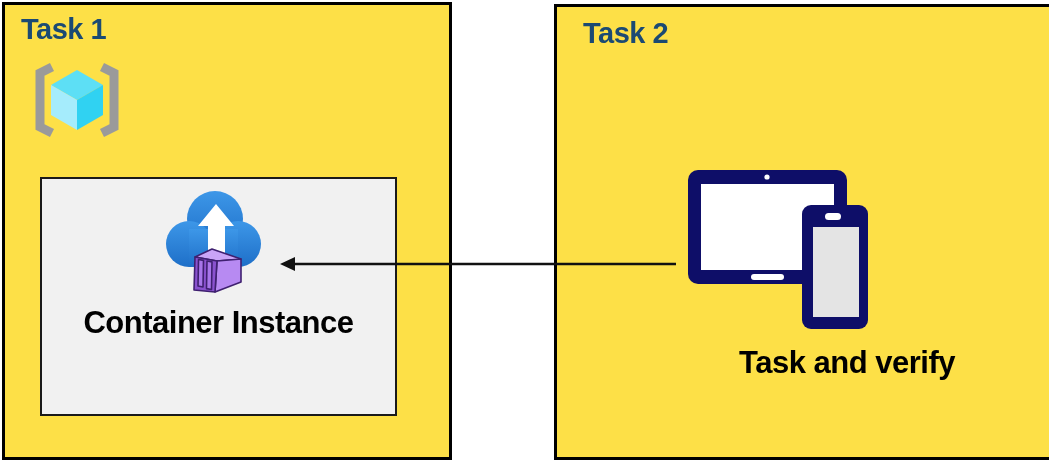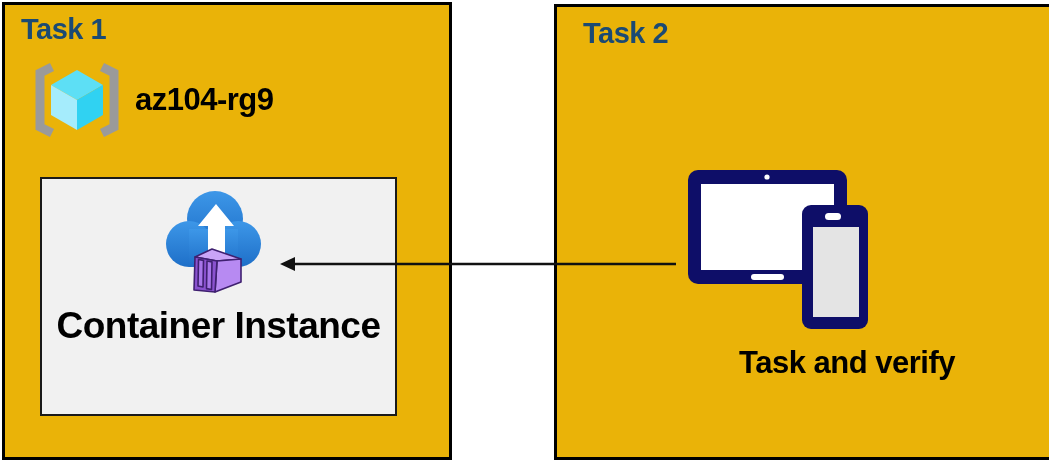--- a/index.html
+++ b/index.html
@@ -2,21 +2,21 @@
 <html style="--title-blue: #1b4a73; --box-border: #000000; --inner-box-bg: #f1f1f1; --inner-box-border: #1a1a1a; --label-black: #000000; --device-navy: #0e0e68; --cloud-blue-light: #3d97e8; --cloud-blue-dark: #1e6fc8; --container-front: #8a52cf; --container-side: #b78af2; --container-top: #c9a4f7; --container-slat: #a876ea; --container-outline: #3f2070; --rg-bracket: #9a9a9a; --rg-cube-top: #5ddff5; --rg-cube-left: #a5ecfc; --rg-cube-right: #30d2f2;"><head>
 <meta charset="utf-8">
 <style>
   html,body{margin:0;padding:0;background:#fff;}
   .canvas{
     position:relative;width:1049px;height:465px;background:#fff;overflow:hidden;
     font-family:"Liberation Sans", sans-serif;
   }
   .task-box{
     position:absolute;box-sizing:border-box;
-    border:3px solid var(--box-border);background:#eab308;
+    border:3px solid var(--box-border);background:#fde047;
   }
   .task1{left:2px;top:2px;width:450px;height:458px;}
   .task2{left:554px;top:4px;width:586px;height:456px;}
   .task-title{
     position:absolute;margin:0;font-size:29px;font-weight:700;
     color:var(--title-blue);letter-spacing:-0.5px;
   }
   .task1 .task-title{left:16px;top:8px;}
   .task2 .task-title{left:26px;top:10px;}
   .rg-row{
@@ -25,21 +25,21 @@
   .rg-name{
     font-size:31px;font-weight:700;color:var(--label-black);letter-spacing:-0.5px;
   }
   .inner-box{
     position:absolute;left:35px;top:172px;width:357px;height:239px;box-sizing:border-box;
     background:var(--inner-box-bg);border:2px solid var(--inner-box-border);
     display:flex;flex-direction:column;align-items:center;
   }
   .inner-box svg{margin-top:10px;}
   .inner-label{
-    margin-top:4px;font-size:37px;font-weight:700;color:var(--label-black);
+    margin-top:4px;font-size:31px;font-weight:700;color:var(--label-black);
     letter-spacing:-0.5px;text-align:left;
   }
   .devices-wrap{position:absolute;left:130px;top:156px;width:185px;height:167px;}
   .task2-label{
     position:absolute;left:0;right:0;top:338px;text-align:center;
     font-size:31px;font-weight:700;color:var(--label-black);letter-spacing:-0.5px;
   }
   .arrow-svg{position:absolute;left:278px;top:252px;width:402px;height:24px;}
   
   .navy{fill:var(--device-navy);}
@@ -59,21 +59,20 @@
     <h2 class="task-title">Task 1</h2>
 
     <div class="rg-row">
       <svg width="96" height="78" viewBox="0 0 96 78" aria-hidden="true">
         <polyline class="bracket" points="23,6 11,12 11,66 23,72"></polyline>
         <polyline class="bracket" points="73,6 85,12 85,66 73,72"></polyline>
         <polygon class="cube-top" points="48,9 74,24 48,39 22,24"></polygon>
         <polygon class="cube-left" points="22,24 48,39 48,69 22,54"></polygon>
         <polygon class="cube-right" points="48,39 74,24 74,54 48,69"></polygon>
       </svg>
-      <span class="rg-name">az104-rg9</span>
     </div>
 
     <div class="inner-box">
       <svg width="108" height="112" viewBox="0 0 108 112" aria-hidden="true">
         <defs>
           <linearGradient id="cloudGrad" x1="0" y1="0" x2="0" y2="1">
             <stop offset="0" stop-color="#3d97e8"></stop>
             <stop offset="1" stop-color="#1e6fc8"></stop>
           </linearGradient>
         </defs>

